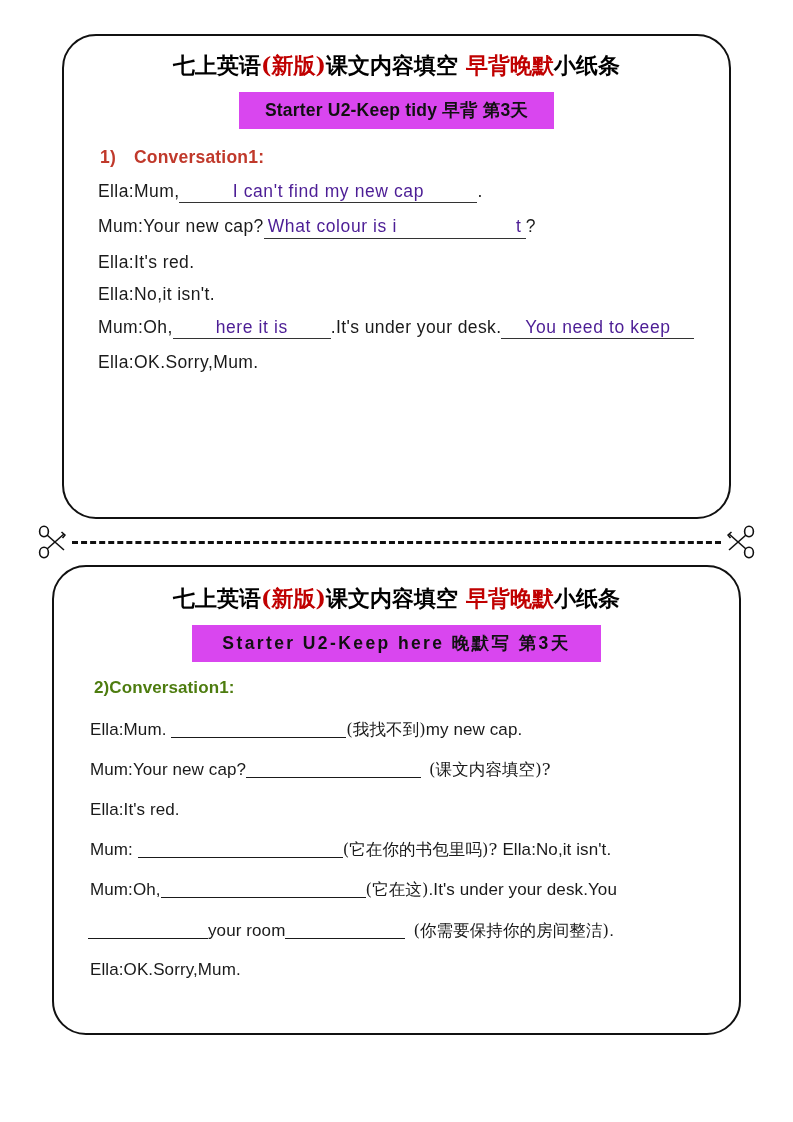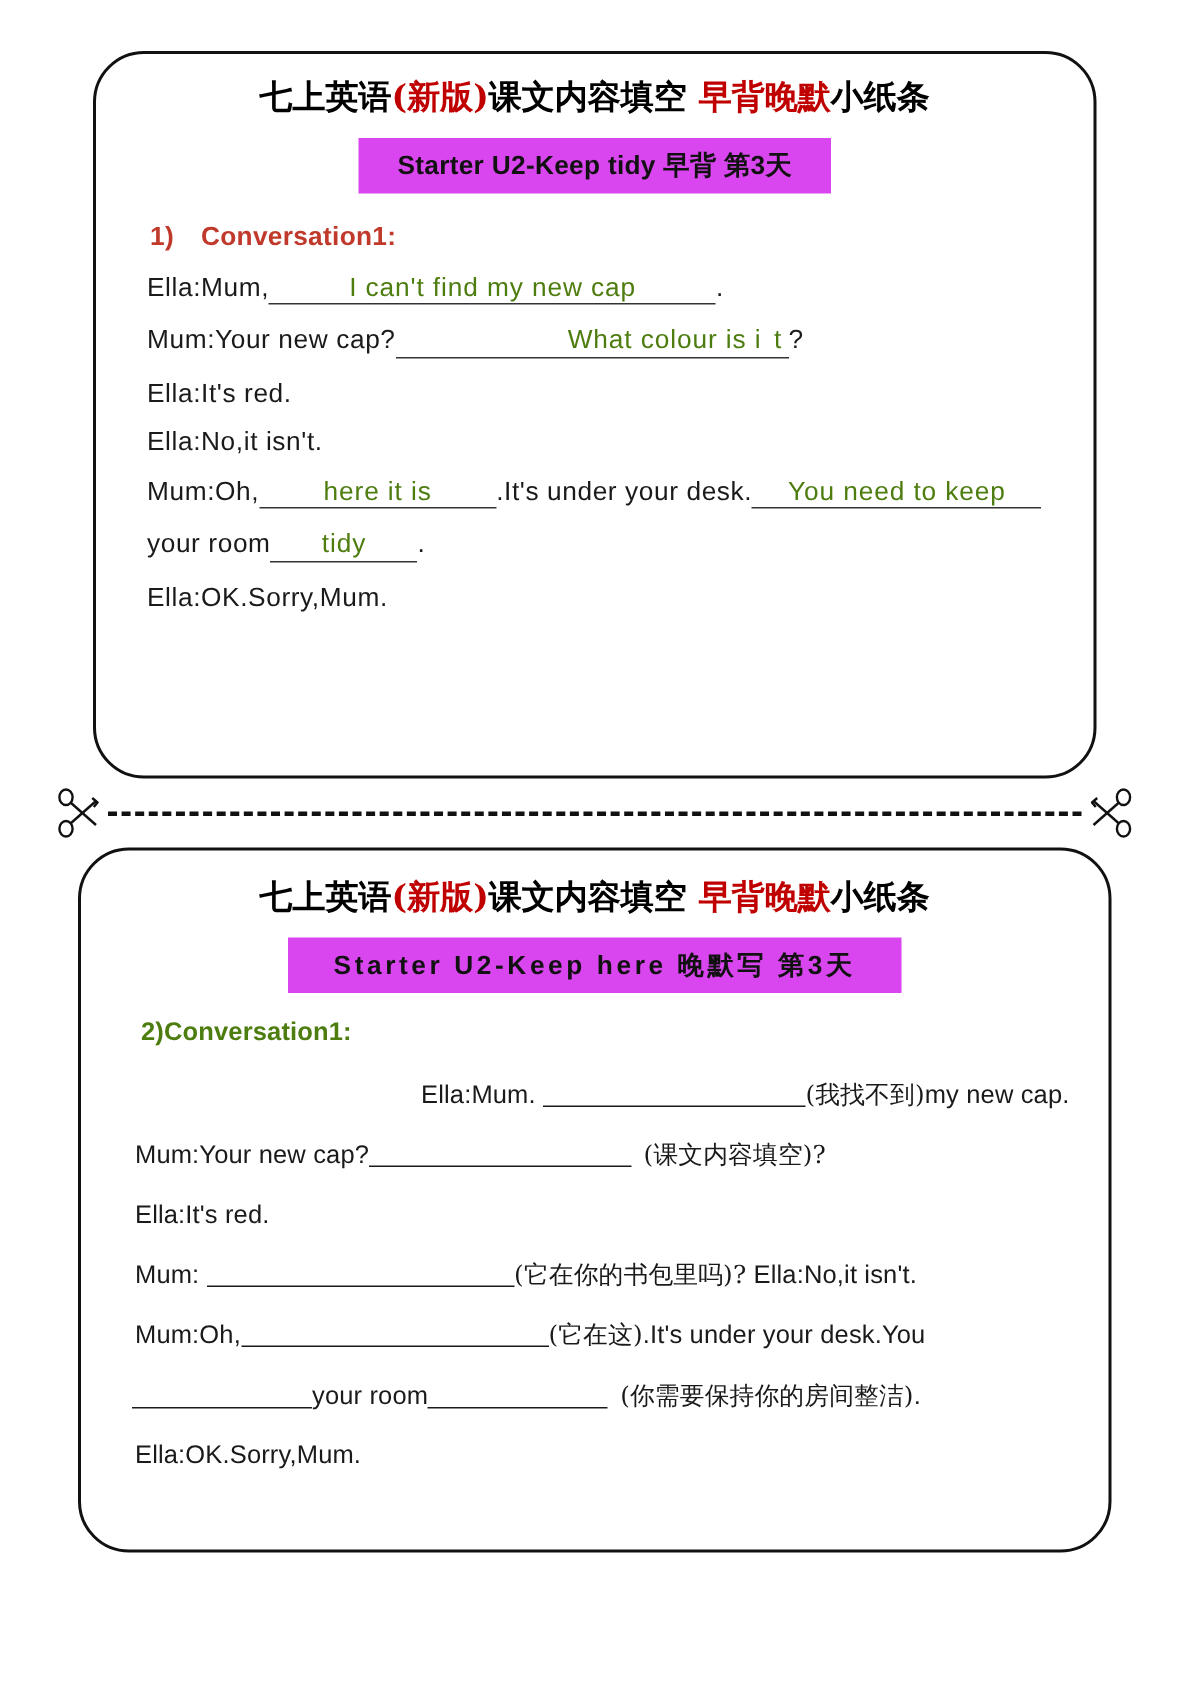--- a/index.html
+++ b/index.html
@@ -97,21 +97,21 @@
     font-size: 17px;
     line-height: 1.0;
     color: #1a1a1a;
     margin-top: 22px;
     white-space: nowrap;
     letter-spacing: 0.1px;
   }
 
   
   .ans {
-    color: #4d7c0f;
+    color: #4c1d95;
     border-bottom: 1.6px solid #333333;
     display: inline-block;
     text-align: center;
     padding: 0 4px 2px 4px;
     letter-spacing: 0.6px;
     vertical-align: baseline;
   }
 
   
   .blank {
@@ -160,39 +160,36 @@
 
     <div class="conv-head">
       <span class="num">1)</span><span>Conversation1:</span>
     </div>
 
     <div class="line" style="margin-left:8px;">
       <span>Ella:Mum,</span><span class="ans" style="width:290px;">I can't find my new cap</span><span>.</span>
     </div>
 
     <div class="line" style="margin-left:8px;">
-      <span>Mum:Your new cap?</span><span class="ans" style="width:240px;text-align:right;"><span>What colour is i</span></span><span class="ans" style="width:14px;padding:0 0 2px 0;">t</span><span>?</span>
+      <span>Mum:Your new cap?</span><span class="ans" style="width:240px;text-align:left;"><span>What colour is i</span></span><span class="ans" style="width:14px;padding:0 0 2px 0;">t</span><span>?</span>
     </div>
 
     <div class="line" style="margin-left:8px;">
       <span>Ella:It's red.</span>
     </div>
 
 
     <div class="line" style="margin-left:8px;">
       <span>Ella:No,it isn't.</span>
     </div>
 
     <div class="line" style="margin-left:8px;">
       <span>Mum:Oh,</span><span class="ans" style="width:150px;text-align:center;">here it is</span><span>.It's under your desk.</span><span class="ans" style="width:185px;">You need to keep</span>
     </div>
 
-    <div class="line" style="margin-left:8px;">
-      <span>your room</span><span class="ans" style="width:90px;">tidy</span><span>.</span>
-    </div>
 
     <div class="line" style="margin-left:8px;">
       <span>Ella:OK.Sorry,Mum.</span>
     </div>
 
   </div>
 
   <div class="divider">
     <svg class="scissors" viewBox="0 0 28 34">
       <g fill="none" stroke="#111111" stroke-width="1.6">
@@ -222,21 +219,21 @@
     </div>
 
     <div class="banner-wrap">
       <div class="banner banner-2">Starter  U2-Keep  here  晚默写 第3天</div>
     </div>
 
     <div class="conv-head-2">
       <span>2)</span><span>Conversation1:</span>
     </div>
 
-    <div class="line-2" style="margin-left:10px;text-align:right;">
+    <div class="line-2" style="margin-left:10px;">
       <span>Ella:Mum. </span><span class="blank" style="width:175px;"></span><span class="cn">(我找不到)</span><span>my new cap.</span>
     </div>
 
     <div class="line-2" style="margin-left:10px;">
       <span>Mum:Your   new   cap?</span><span class="blank" style="width:175px;"></span><span style="display:inline-block;width:8px;"></span><span class="cn">(课文内容填空)?</span>
     </div>
 
     <div class="line-2" style="margin-left:10px;">
       <span>Ella:It's red.</span>
     </div>

